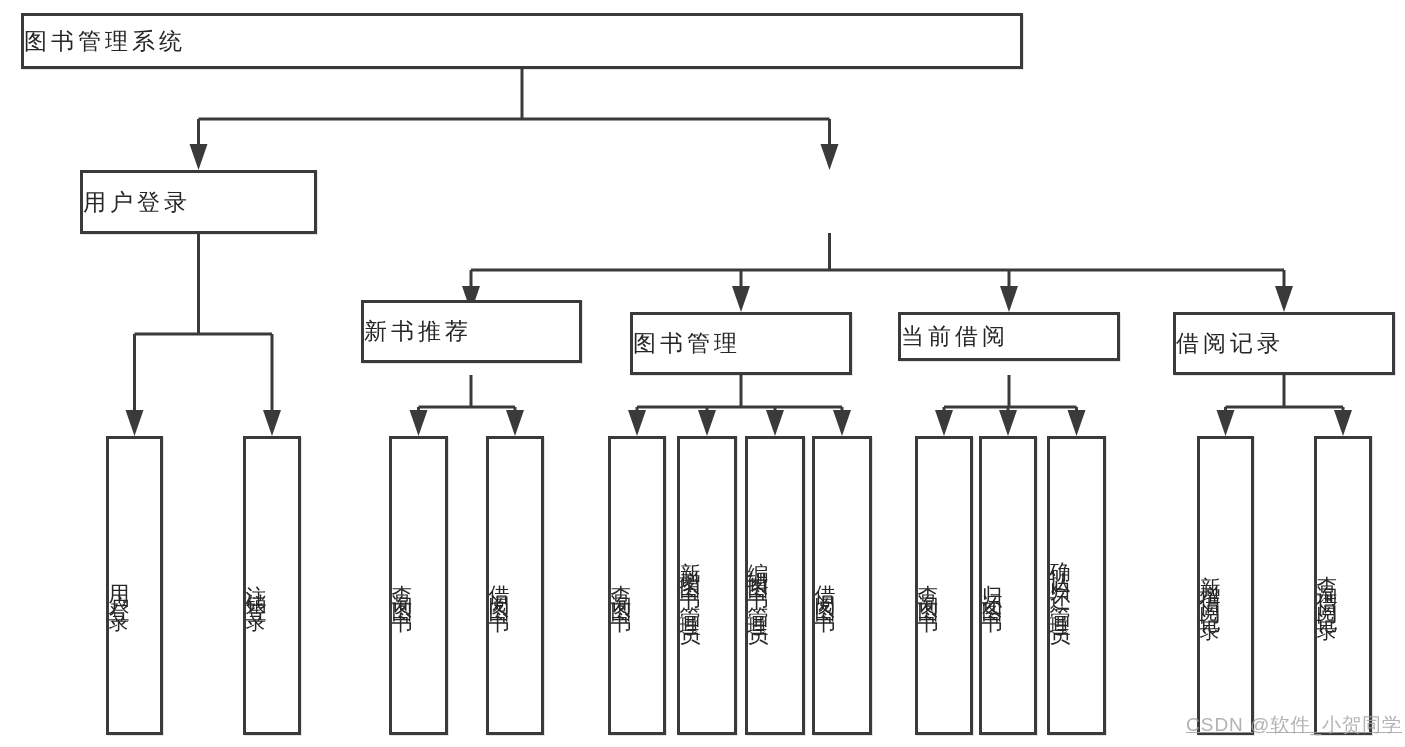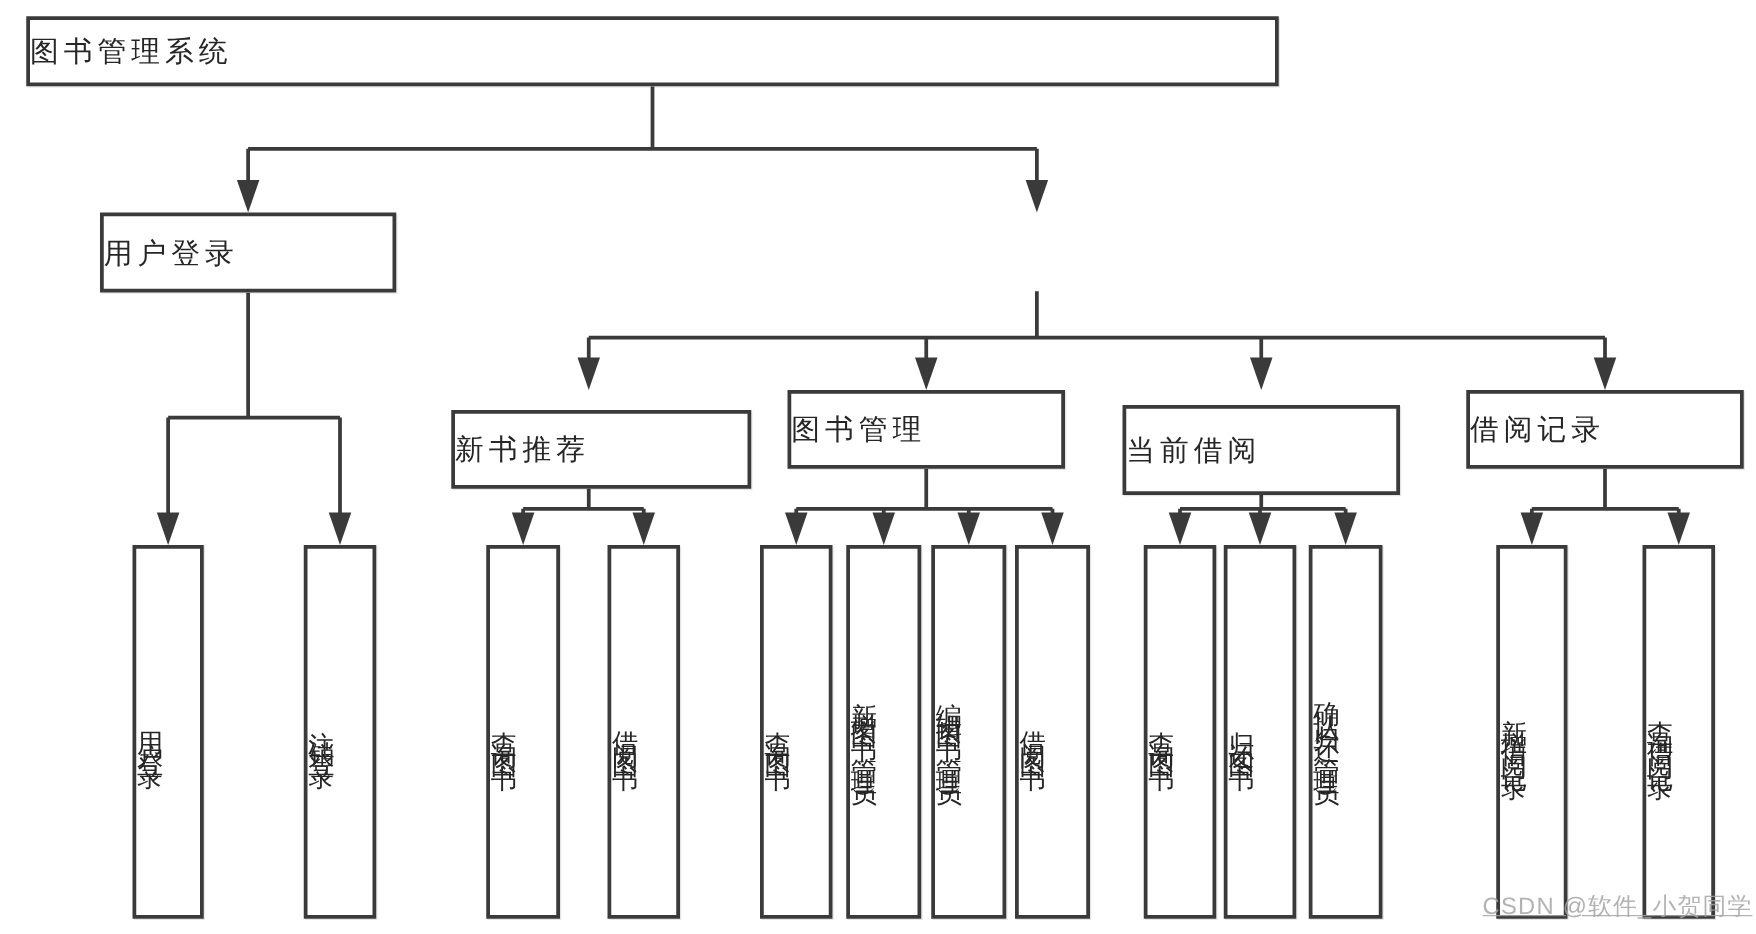--- a/index.html
+++ b/index.html
@@ -128,27 +128,27 @@
   </svg>
 
   <div class="node h" style="left:21px;top:13px;width:1002px;height:56px">
     <span>图书管理系统</span>
   </div>
 
   <div class="node h" style="left:80px;top:170px;width:237px;height:64px">
     <span>用户登录</span>
   </div>
 
-  <div class="node h" style="left:361px;top:328px;width:240px;height:63px">
+  <div class="node h" style="left:361px;top:300px;width:221px;height:63px">
     <span>新书推荐</span>
   </div>
   <div class="node h" style="left:630px;top:312px;width:222px;height:63px">
     <span>图书管理</span>
   </div>
-  <div class="node h" style="left:898px;top:324px;width:222px;height:72px">
+  <div class="node h" style="left:898px;top:312px;width:222px;height:49px">
     <span>当前借阅</span>
   </div>
   <div class="node h" style="left:1173px;top:312px;width:222px;height:63px">
     <span>借阅记录</span>
   </div>
 
   <div class="node v" style="left:106px;top:436px;width:57px;height:299px">
     <span class="vtext">用户登录</span>
   </div>
   <div class="node v" style="left:243px;top:436px;width:58px;height:299px">

